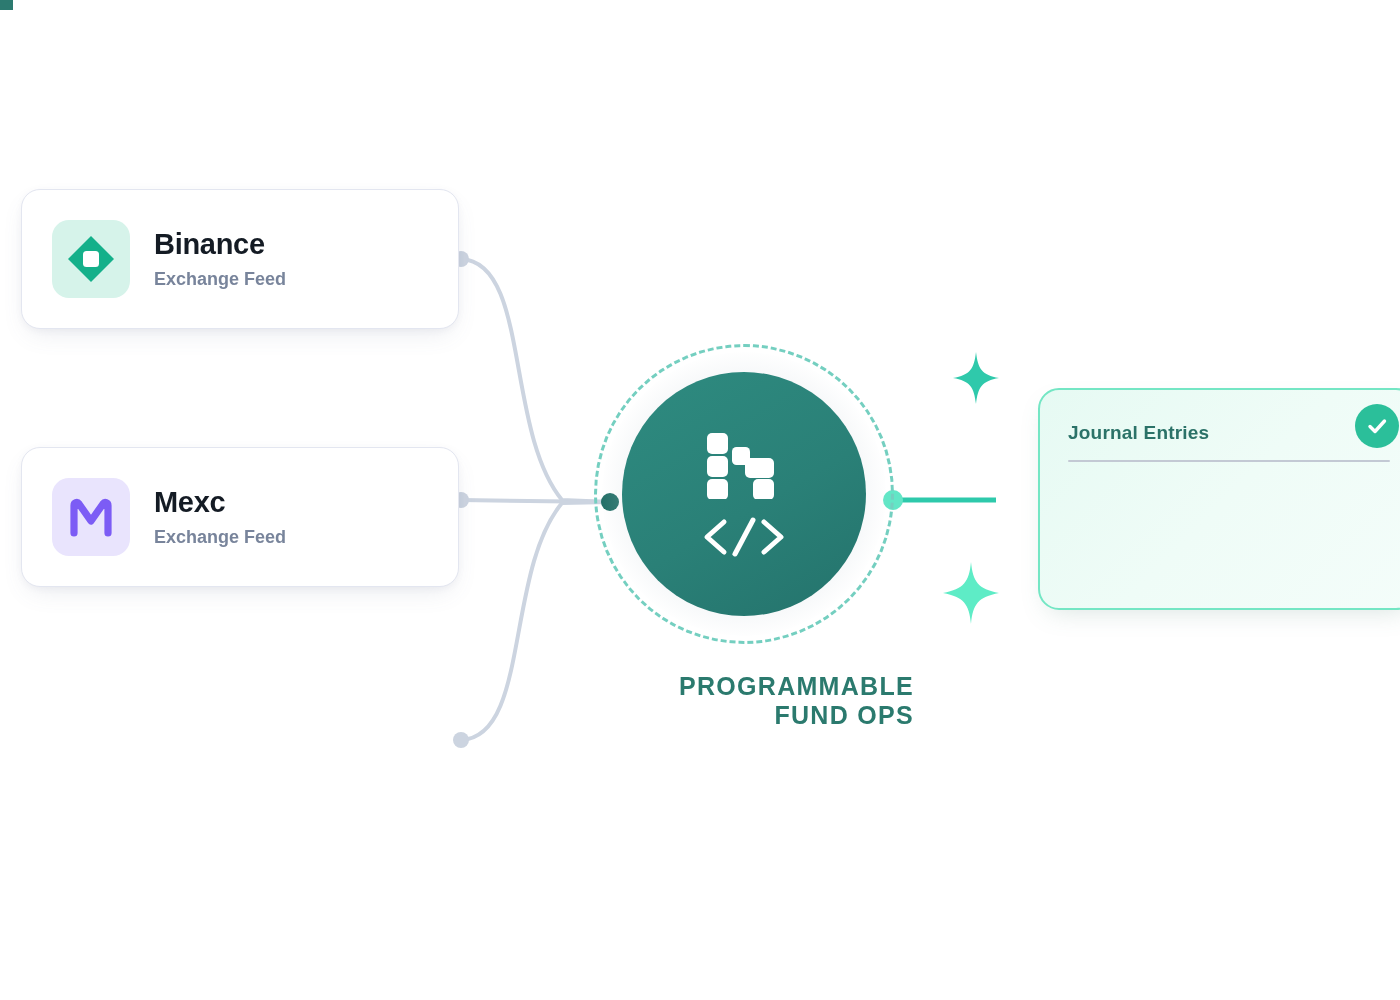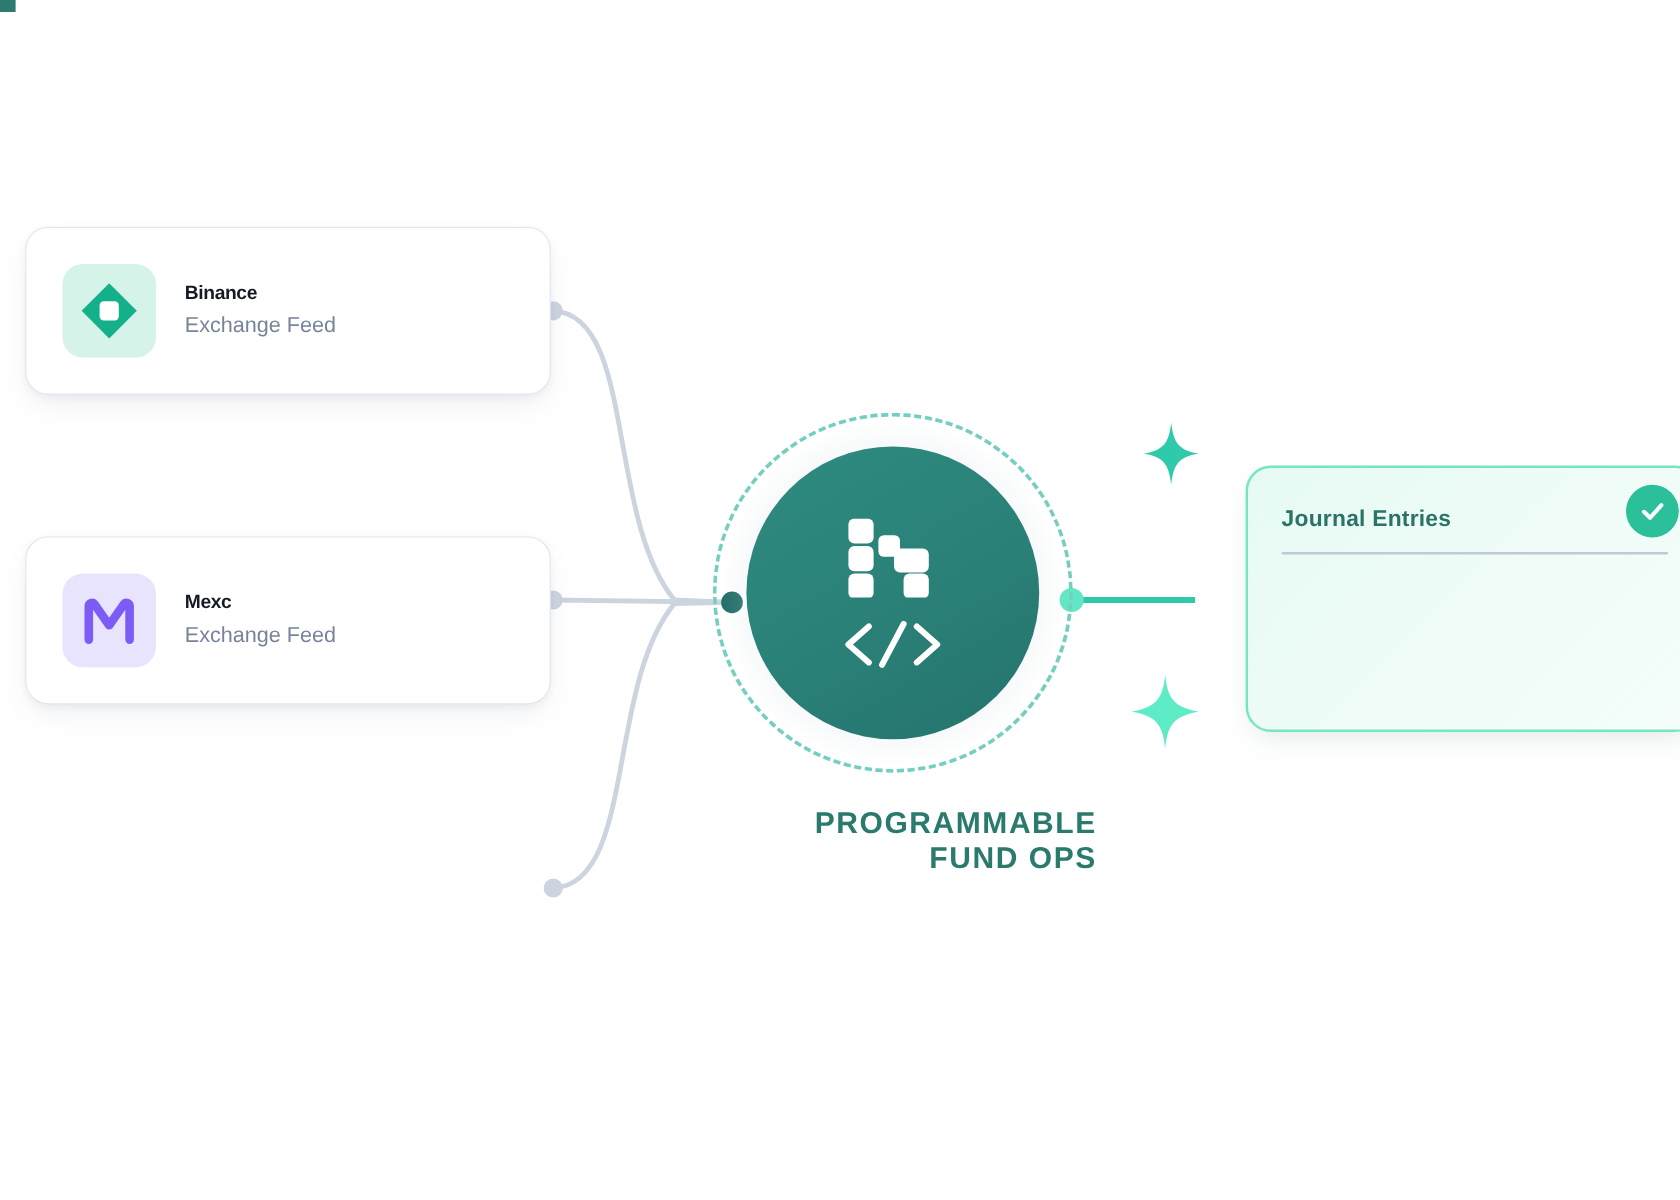--- a/index.html
+++ b/index.html
@@ -64,29 +64,29 @@
     display: flex;
     align-items: center;
     justify-content: center;
   }
   .ic-binance    { background: #d6f3ea; }
   .ic-mexc       { background: #e9e4fd; }
   .ic-fireblocks { background: #e4e6fb; }
 
   .src-text { margin-left: 24px; }
   .src-title {
-    font-size: 16px;
+    font-size: 29px;
     font-weight: 700;
     color: #141b24;
     letter-spacing: -0.3px;
     line-height: 1.15;
   }
   .src-sub {
     font-size: 18px;
-    font-weight: 400;
+    font-weight: 700;
     color: #78849b;
     margin-top: 7px;
     line-height: 1.15;
   }
 
   
   #hub-wrap {
     position: absolute;
     left: 594px; top: 344px;
     width: 300px; height: 300px;

